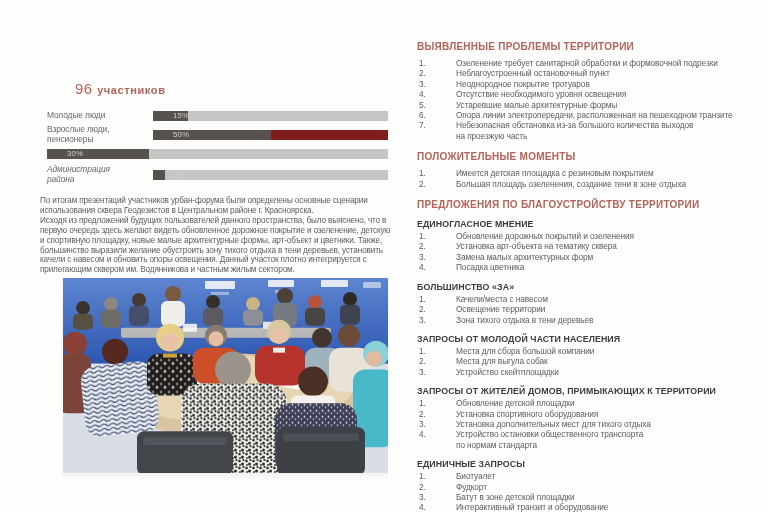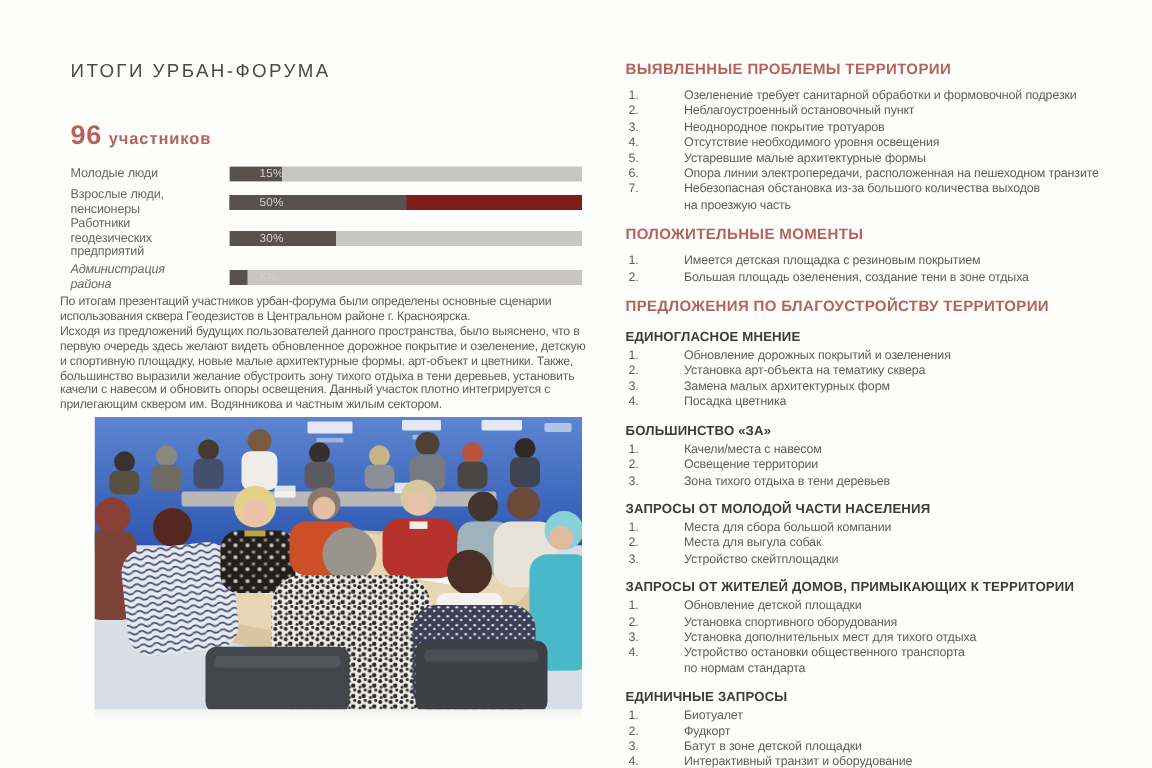--- a/index.html
+++ b/index.html
@@ -10,21 +10,21 @@
     font-family:"Liberation Sans", sans-serif;
   }
   .slide{ position:absolute; inset:0; background:#fdfdfc; }
 
   
   .page-title{
     position:absolute; left:47px; top:40px;
     font-size:12.5px; font-weight:400; letter-spacing:1.6px; color:var(--ink);
   }
   .participants{ position:absolute; left:47px; top:80px; color:var(--accent); }
-  .participants .count{ font-size:18px; font-weight:700; letter-spacing:.5px; }
+  .participants .count{ font-size:15px; font-weight:400; letter-spacing:.5px;margin-left:28px; }
   .participants .plabel{ font-size:11px; font-weight:700; letter-spacing:.6px; }
 
   .chart{ position:absolute; left:47px; top:106px; width:341px; }
   .chart-row{ display:flex; align-items:center; min-height:19px; }
   .chart-row:last-child{ margin-top:2px;font-style:italic; }
   .chart-label{
     width:106px; flex:none; font-size:8.4px; line-height:9.6px;
     color:var(--muted); letter-spacing:-.1px; padding-right:24px;
   }
   .chart-track{
@@ -66,21 +66,20 @@
   .sec-body > .item:first-child{ margin-top:1px; }
   .item{ display:flex; font-size:8.3px; line-height:10.4px; color:var(--body); letter-spacing:-.1px; }
   .item .num{ width:27px; flex:none; padding-left:2px; }
   .item .txt{ flex:1; white-space:pre-line;margin-left:12px; }
 </style>
 </head>
 <body>
 
 <div class="slide">
 
-  <h1 class="page-title">ИТОГИ УРБАН-ФОРУМА</h1>
 
   <div class="participants">
     <span class="count">96</span>
     <span class="plabel">участников</span>
   </div>
 
   <div class="chart" id="chart">
       <div class="chart-row">
     <div class="chart-label">Молодые люди</div>
     <div class="chart-track" style="background: rgb(200, 198, 196);">
@@ -89,21 +88,20 @@
     </div>
   </div>
       <div class="chart-row">
     <div class="chart-label">Взрослые люди, пенсионеры</div>
     <div class="chart-track" style="background: #7f1d1d;">
       <div class="chart-fill" style="width: 50%; background: rgb(87, 82, 78);"></div>
       <span class="chart-val">50%</span>
     </div>
   </div>
       <div class="chart-row">
-    <div class="chart-label">Работники геодезических предприятий</div>
     <div class="chart-track" style="background: rgb(200, 198, 196);">
       <div class="chart-fill" style="width: 30%; background: rgb(87, 82, 78);"></div>
       <span class="chart-val">30%</span>
     </div>
   </div>
       <div class="chart-row">
     <div class="chart-label">Администрация района</div>
     <div class="chart-track" style="background: rgb(200, 198, 196);">
       <div class="chart-fill" style="width: 5%; background: rgb(87, 82, 78);"></div>
       <span class="chart-val">5%</span>

